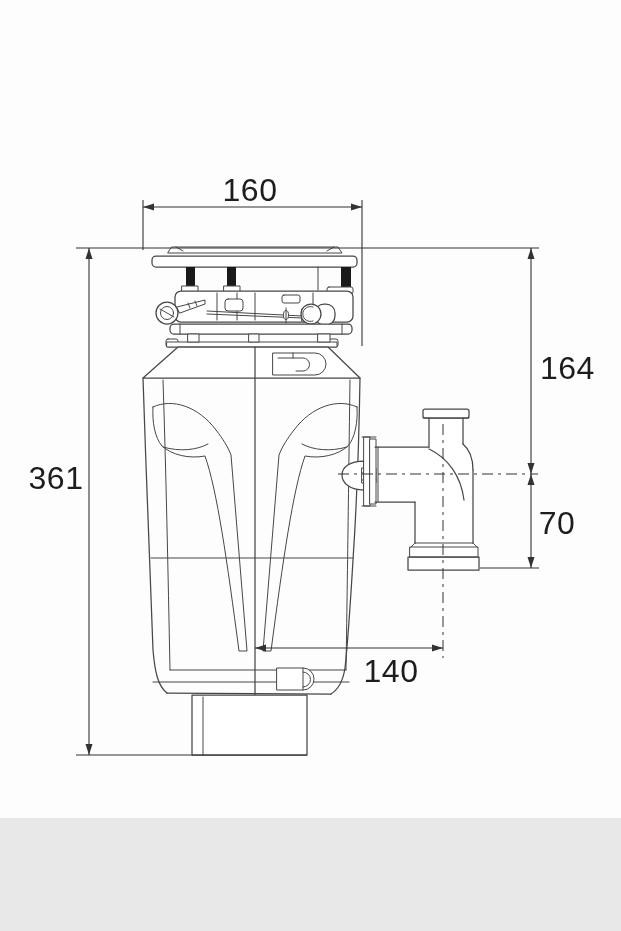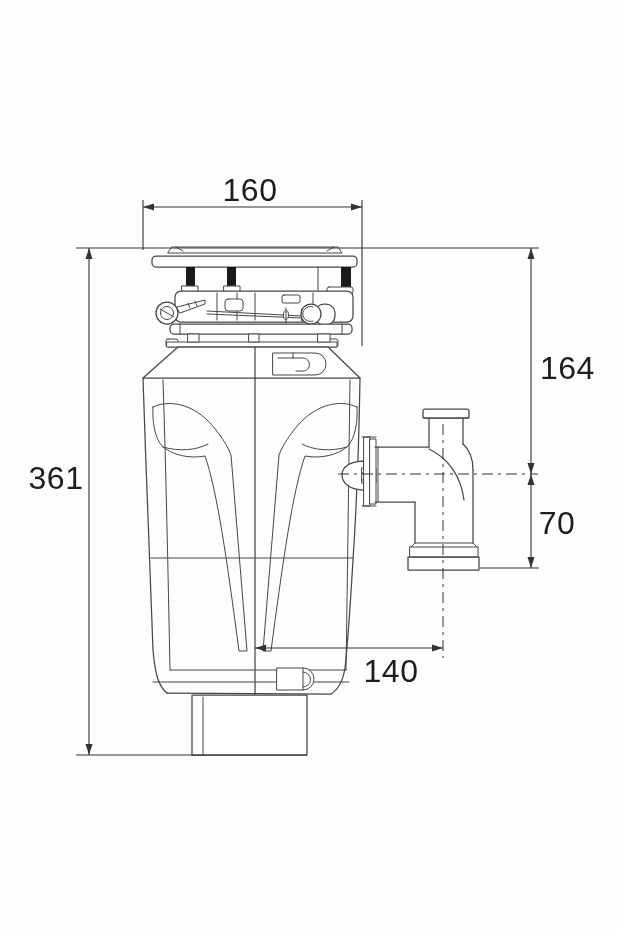--- a/index.html
+++ b/index.html
@@ -4,21 +4,21 @@
 <style>
   :root{
     --bg:#fdfdfd;
     --line:#474747;
     --dim:#333333;
     --text:#1d1d1d;
     --stud:#1a1a1a;
   }
   html,body{margin:0;padding:0;background:#e8e8e8;}
   .stage{
-    width:621px;height:931px;background:var(--bg);
+    width:621px;height:818px;background:var(--bg);
     position:relative;margin:0 auto;overflow:hidden;
   }
   svg{position:absolute;left:0;top:0;}
   .ln{stroke:var(--line);fill:none;stroke-width:1.25;stroke-linecap:round;stroke-linejoin:round;}
   .thin{stroke-width:1;}
   .wh{fill:#ffffff;}
   .stud{fill:var(--stud);stroke:none;}
   .dim{stroke:var(--dim);fill:none;stroke-width:1.1;}
   .arr{fill:var(--dim);stroke:none;}
   .dash{stroke:var(--dim);fill:none;stroke-width:1;stroke-dasharray:11 5 3 5;}

